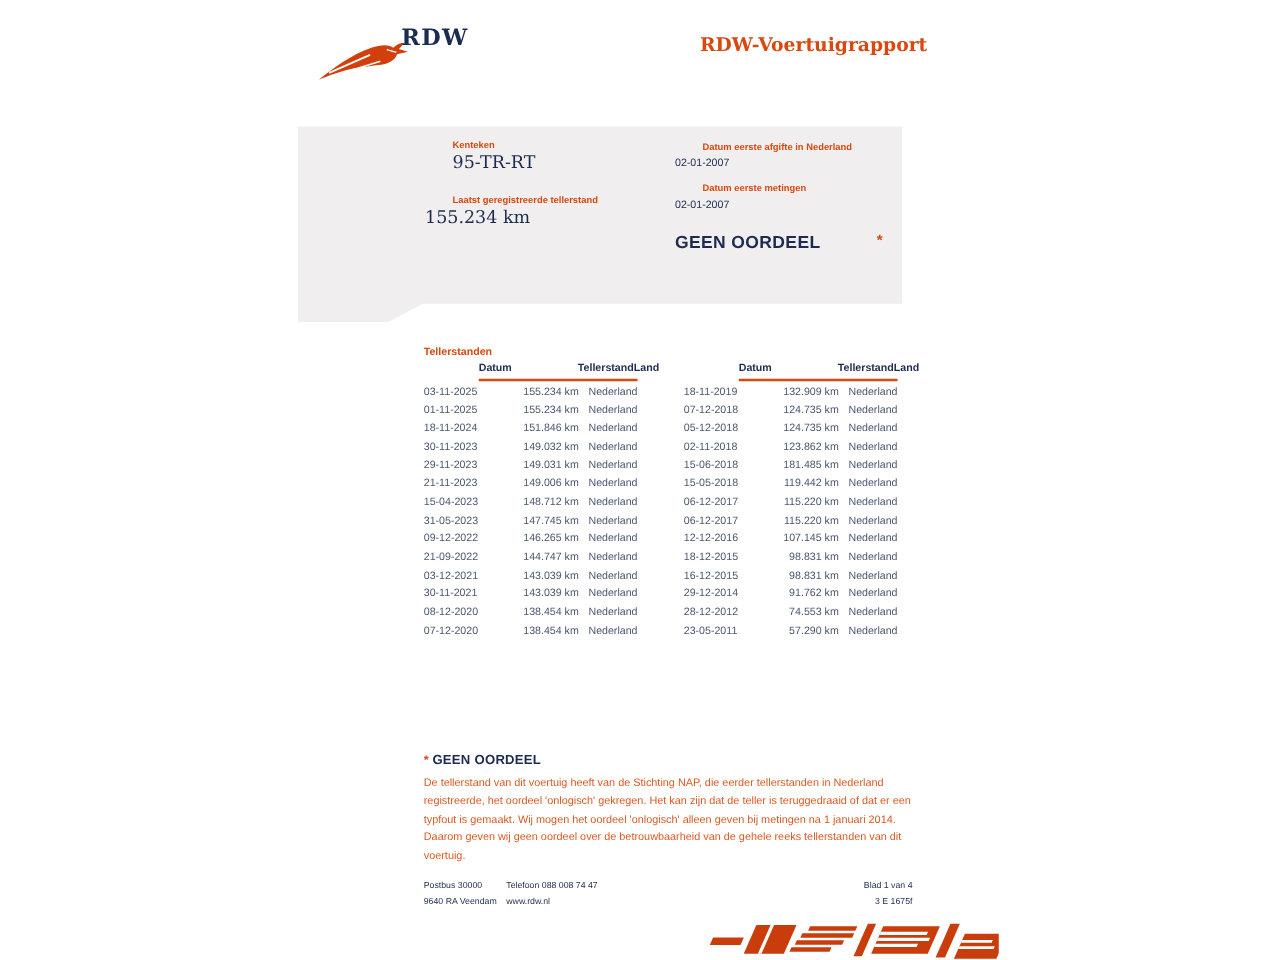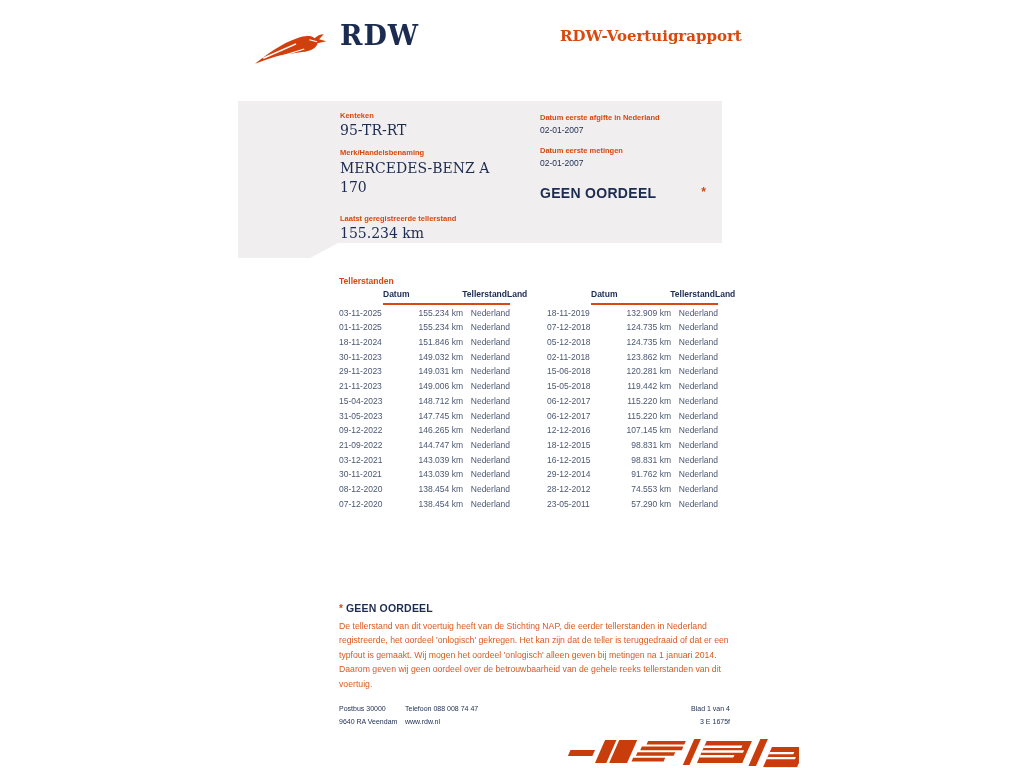--- a/index.html
+++ b/index.html
@@ -12,22 +12,22 @@
   *{margin:0;padding:0;box-sizing:border-box;}
   html,body{background:#e9e9e9;}
   body{font-family:"Liberation Sans",sans-serif;}
   .page{
     position:relative;width:1024px;height:768px;background:#ffffff;
     overflow:hidden;margin:0 auto;
   }
   
   .logo-mark{position:absolute;left:252px;top:25px;width:82px;height:48px;}
   .logo-text{
-    position:absolute;left:340px;top:20px;
-    font-family:"DejaVu Serif",serif;font-weight:600;font-size:27px;
+    position:absolute;left:321px;top:20px;
+    font-family:"DejaVu Serif",serif;font-weight:600;font-size:18px;
     color:var(--navy);letter-spacing:1px;
   }
   .report-title{
     position:absolute;left:560px;top:27px;
     font-family:"DejaVu Serif",serif;font-weight:700;font-size:15px;
     color:var(--orange);
   }
   .report-meta{position:absolute;left:540px;top:57px;display:flex;gap:6px;margin-top:48px;}
   .meta-label{font-size:7.5px;font-weight:700;color:var(--navy);}
   .meta-value{font-size:7.5px;color:var(--navy);margin-top:4px;}
@@ -36,21 +36,21 @@
   .card{
     position:absolute;left:238px;top:101px;width:484px;height:157px;
     background:var(--card);
     clip-path:polygon(0 0,484px 0,484px 142px,100px 142px,72px 157px,0 157px);
   }
   .f-label{font-size:7.5px;font-weight:700;color:var(--orange);}
   .f-value-lg{font-family:"DejaVu Serif",serif;font-size:14px;color:var(--navy);}
   .f-value-sm{font-size:8.5px;color:var(--navy);}
   .card .col1{position:absolute;left:102px;top:10px;width:170px;}
   .card .col2{position:absolute;left:302px;top:12px;width:170px;}
-  .fg{display:block;}
+  .fg{display:block;margin-left:22px;}
   .col1 .g1 .f-label{margin-bottom:2px;}
   .col1 .g2{margin-top:10px;}
   .col1 .g2 .f-value-lg{line-height:19px;width:160px;display:block;margin-top:2px;}
   .col1 .g3{margin-top:17px;}
   .col1 .g3 .f-value-lg{margin-top:2px;display:block;}
   .col2 .g1 .f-value-sm{margin-top:3px;display:block;}
   .col2 .g2{margin-top:11px;}
   .col2 .g2 .f-value-sm{margin-top:3px;display:block;}
   .verdict{
     margin-top:17px;display:flex;align-items:flex-start;width:166px;
@@ -125,24 +125,20 @@
       <div class="meta-value">29.822.127</div>
     </div>
   </div>
 
   <div class="card">
     <div class="col1">
       <div class="g1">
         <span class="f-label fg">Kenteken</span>
         <span class="f-value-lg fg">95-TR-RT</span>
       </div>
-      <div class="g2">
-        <span class="f-label fg">Merk/Handelsbenaming</span>
-        <span class="f-value-lg">MERCEDES-BENZ A 170</span>
-      </div>
       <div class="g3">
         <span class="f-label fg">Laatst geregistreerde tellerstand</span>
         <span class="f-value-lg">155.234 km</span>
       </div>
     </div>
     <div class="col2">
       <div class="g1">
         <span class="f-label fg">Datum eerste afgifte in Nederland</span>
         <span class="f-value-sm">02-01-2007</span>
       </div>
@@ -261,21 +257,21 @@
             <span class="tcell c1">124.735 km</span>
             <span class="tcell c2">Nederland</span>
           </div>
           <div class="trow">
             <span class="tcell c0">02-11-2018</span>
             <span class="tcell c1">123.862 km</span>
             <span class="tcell c2">Nederland</span>
           </div>
           <div class="trow">
             <span class="tcell c0">15-06-2018</span>
-            <span class="tcell c1">120.281 km</span>
+            <span class="tcell c1">181.485 km</span>
             <span class="tcell c2">Nederland</span>
           </div>
           <div class="trow">
             <span class="tcell c0">15-05-2018</span>
             <span class="tcell c1">119.442 km</span>
             <span class="tcell c2">Nederland</span>
           </div>
           <div class="trow">
             <span class="tcell c0">06-12-2017</span>
             <span class="tcell c1">115.220 km</span>

